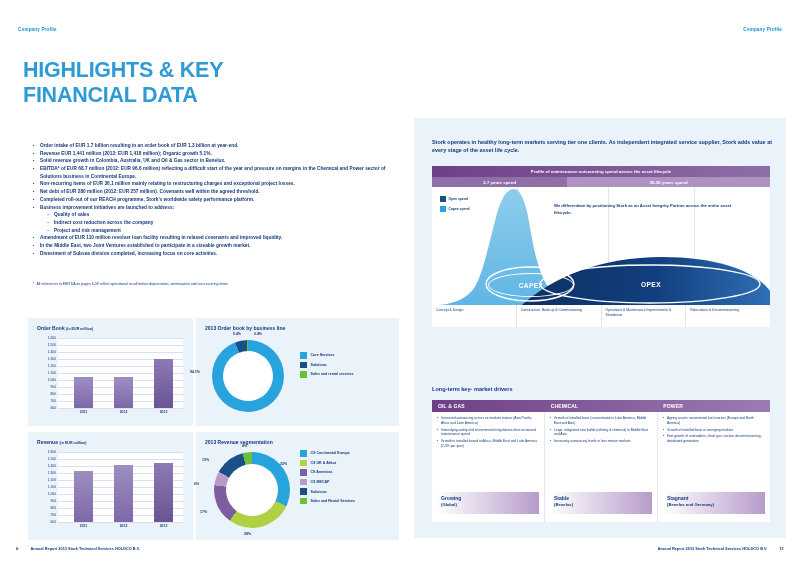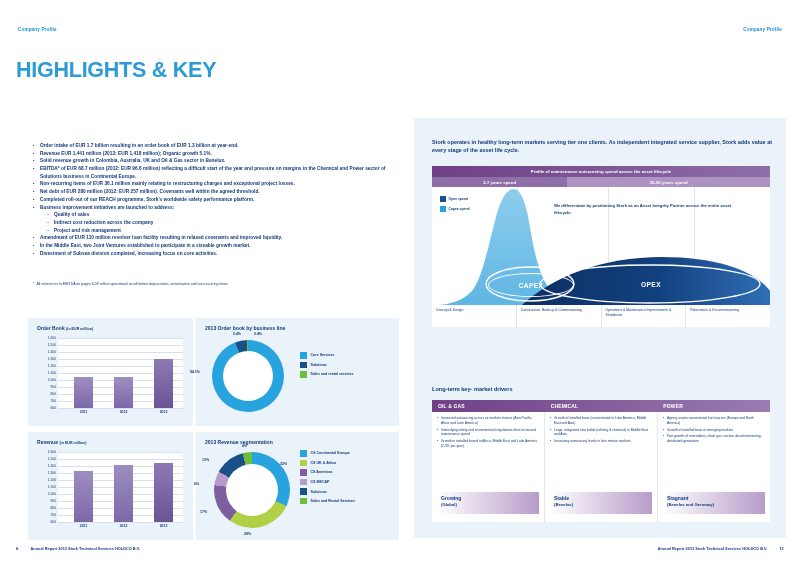--- a/index.html
+++ b/index.html
@@ -6,21 +6,21 @@
   body{width:800px;height:566px;overflow:hidden;font-family:"Liberation Sans",sans-serif;
        -webkit-font-smoothing:antialiased;}
   .spread{position:relative;width:800px;height:566px;background:#ffffff;}
 
   
   .runhead{position:absolute;font-size:4.6px;font-weight:bold;color:#1b8fd4;letter-spacing:.15px;}
   .runhead.left{left:18px;top:27px;}
   .runhead.right{right:18px;top:27px;}
 
   
-  .maintitle{position:absolute;left:16px;top:58px;width:330px;
+  .maintitle{position:absolute;left:23px;top:58px;width:330px;
      font-size:21.5px;font-weight:bold;line-height:1.14;color:#2c9bd6;letter-spacing:-.25px;}
 
   
   .bullets{position:absolute;left:33px;top:142px;width:372px;color:#143a7b;}
   .b-row{display:flex;font-size:4.75px;font-weight:bold;line-height:1.62;letter-spacing:.02px;}
   .b-mark{width:7px;flex:none;color:#143a7b;font-size:4.2px;line-height:1.75;}
   .b-txt{flex:1;}
   .b-row.sub{margin-left:14px;}
   .b-row.sub .b-mark{width:7px;}
   .foot-note{position:absolute;left:33px;top:282px;width:372px;display:flex;
@@ -120,20 +120,21 @@
 </head>
 <body>
 
 <div class="spread">
 
   <div class="runhead left">Company Profile</div>
   <div class="runhead right">Company Profile</div>
 
   <div class="maintitle">
     <div>HIGHLIGHTS &amp; KEY</div>
+    <div>FINANCIAL DATA</div>
   </div>
 
   <div class="bullets" id="bullets">
       <div class="b-row">
         <span class="b-mark">▪</span>
         <span class="b-txt">Order intake of EUR 1.7 billion resulting in an order book of EUR 1.3 billion at year-end.</span>
       </div>
       <div class="b-row">
         <span class="b-mark">▪</span>
         <span class="b-txt">Revenue EUR 1,441 million (2012: EUR 1,418 million); Organic growth 5.1%.</span>

